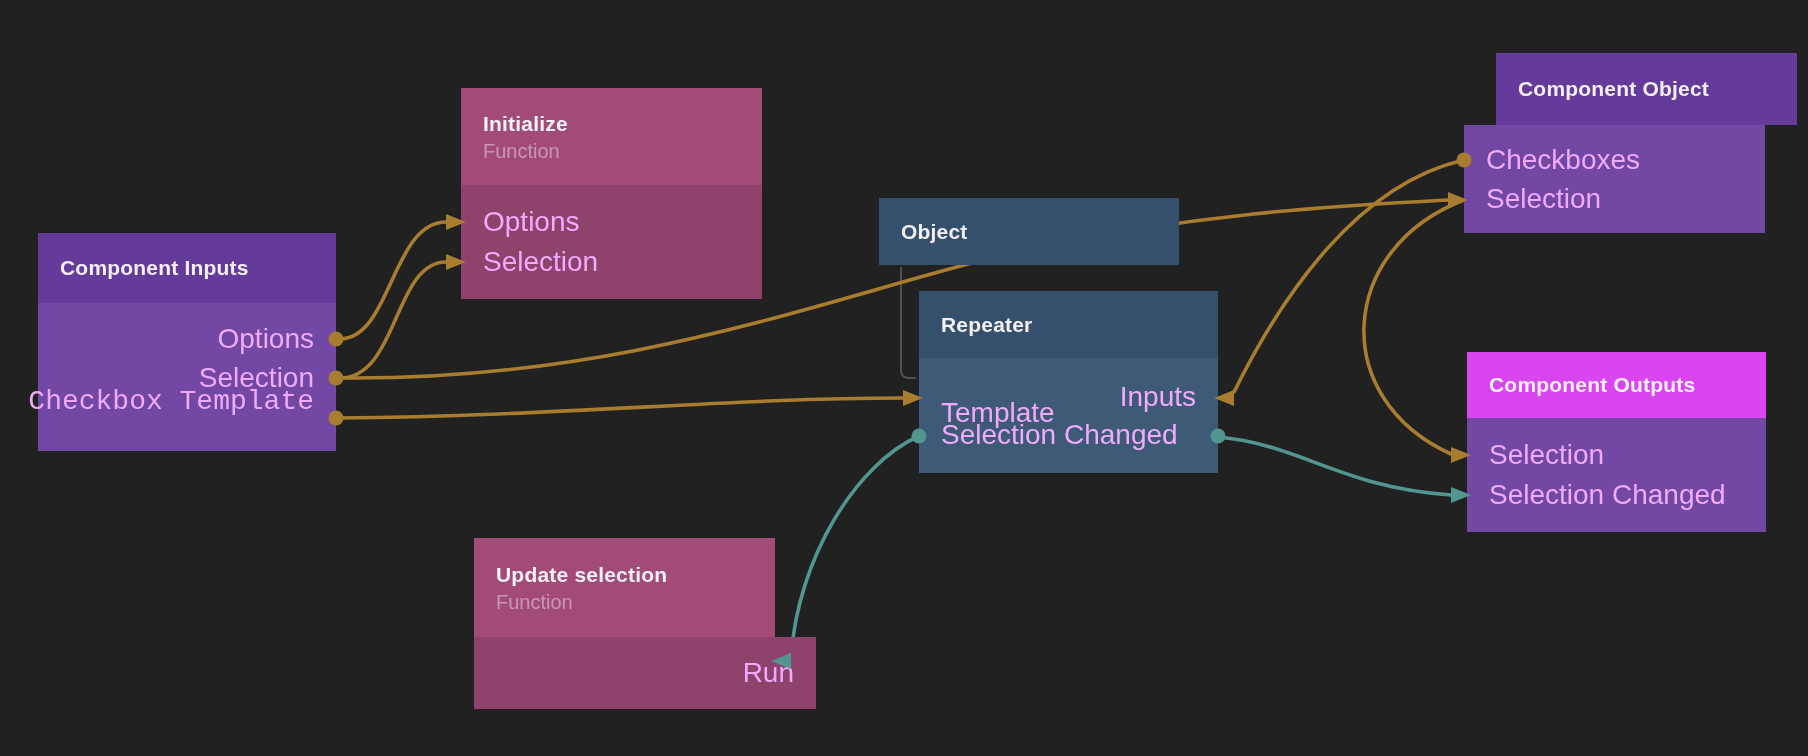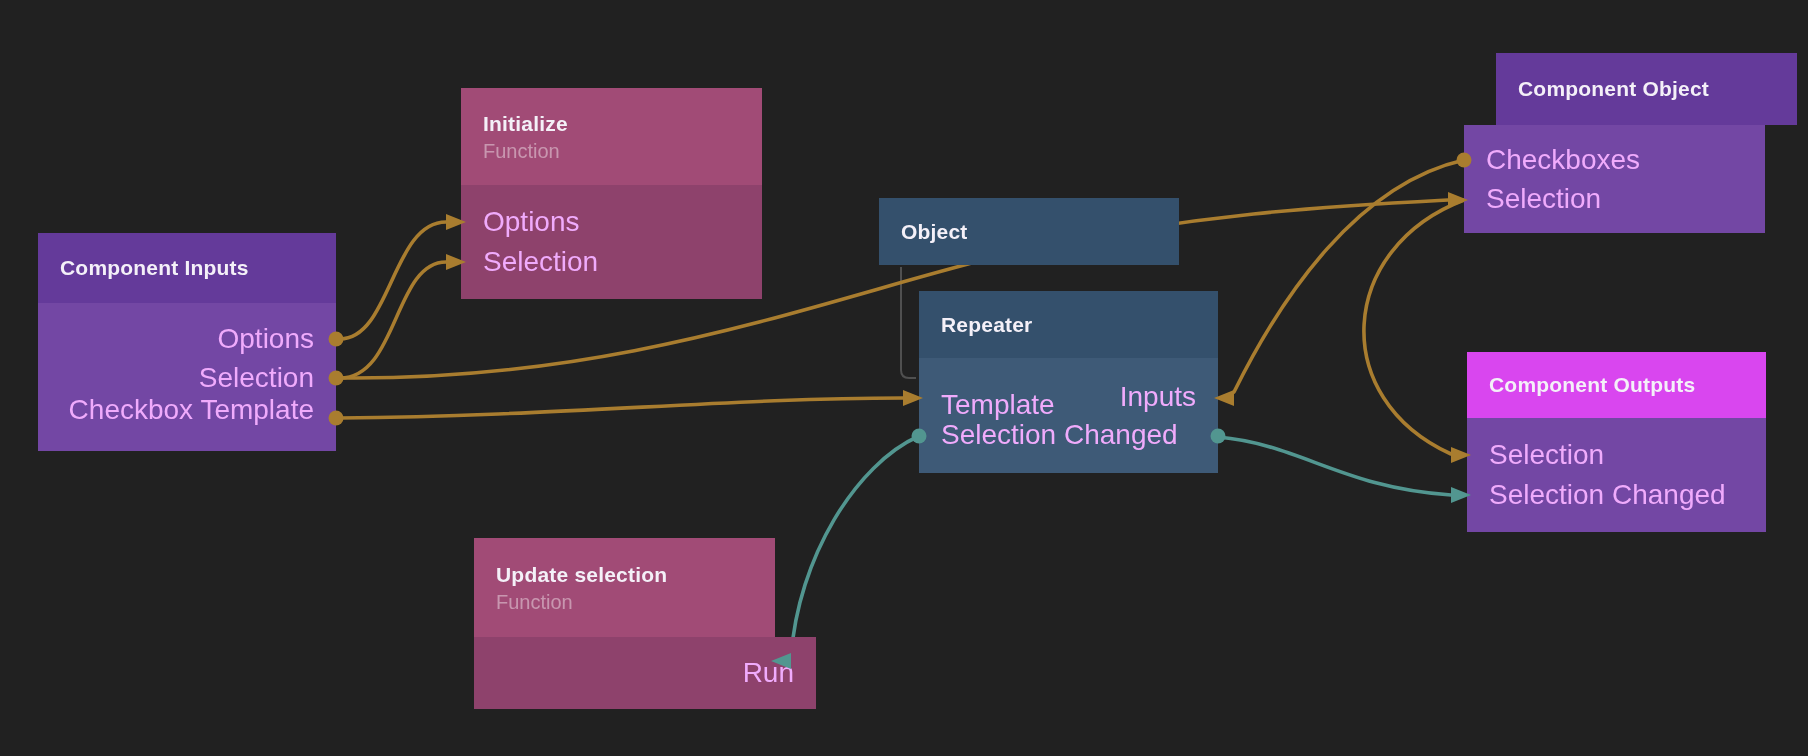--- a/index.html
+++ b/index.html
@@ -40,21 +40,21 @@
       <path d="M 1218 437 C 1300 444 1342 488 1451 495" fill="none" stroke="#529690" stroke-width="3.6" stroke-linecap="round" style="pointer-events: stroke;"></path>
     </svg>
   <div id="nodes-layer">
       <div class="node" style="left: 38px; top: 233px; width: 298px; height: 218px;">
         <div class="node-header" style="height: 70px; background: rgb(100, 58, 154);">
           <div class="node-title">Component Inputs</div>
         </div>
         <div class="node-body" style="height: 148px; background: rgb(115, 71, 164);">
           <div class="port right" style="top: 21px;">Options</div>
           <div class="port right" style="top: 60px;">Selection</div>
-          <div class="port right" style="top: 92px;">Checkbox Template</div>
+          <div class="port right" style="top: 84px; font-family: Liberation Mono, monospace;">Checkbox Template</div>
         </div>
       </div>
       <div class="node" style="left: 461px; top: 88px; width: 301px; height: 211px;">
         <div class="node-header" style="height: 97px; background: rgb(161, 75, 118);">
           <div class="node-title">Initialize</div>
           <div class="node-subtitle">Function</div>
         </div>
         <div class="node-body" style="height: 114px; background: rgb(142, 66, 108);">
           <div class="port left" style="top: 22px;">Options</div>
           <div class="port left" style="top: 62px;">Selection</div>
@@ -63,21 +63,21 @@
       <div class="node" style="left: 879px; top: 198px; width: 300px; height: 67px;">
         <div class="node-header" style="height: 67px; background: rgb(52, 80, 108);">
           <div class="node-title">Object</div>
         </div>
       </div>
       <div class="node" style="left: 919px; top: 291px; width: 299px; height: 210px;">
         <div class="node-header" style="height: 67px; background: rgb(52, 80, 108);">
           <div class="node-title">Repeater</div>
         </div>
         <div class="node-body" style="height: 115px; background: rgb(62, 90, 119);">
-          <div class="port left" style="top: 32px;">Template</div>
+          <div class="port left" style="top: 40px;">Template</div>
           <div class="port right" style="top: 24px;">Inputs</div>
           <div class="port left" style="top: 62px;">Selection Changed</div>
         </div>
       </div>
       <div class="node" style="left: 474px; top: 526px; width: 301px; height: 171px;">
         <div class="node-header" style="height: 99px; background: rgb(161, 75, 118); margin-top: 12px;">
           <div class="node-title">Update selection</div>
           <div class="node-subtitle">Function</div>
         </div>
         <div class="node-body" style="height: 72px; background: rgb(142, 66, 108); padding-left: 41px;">

